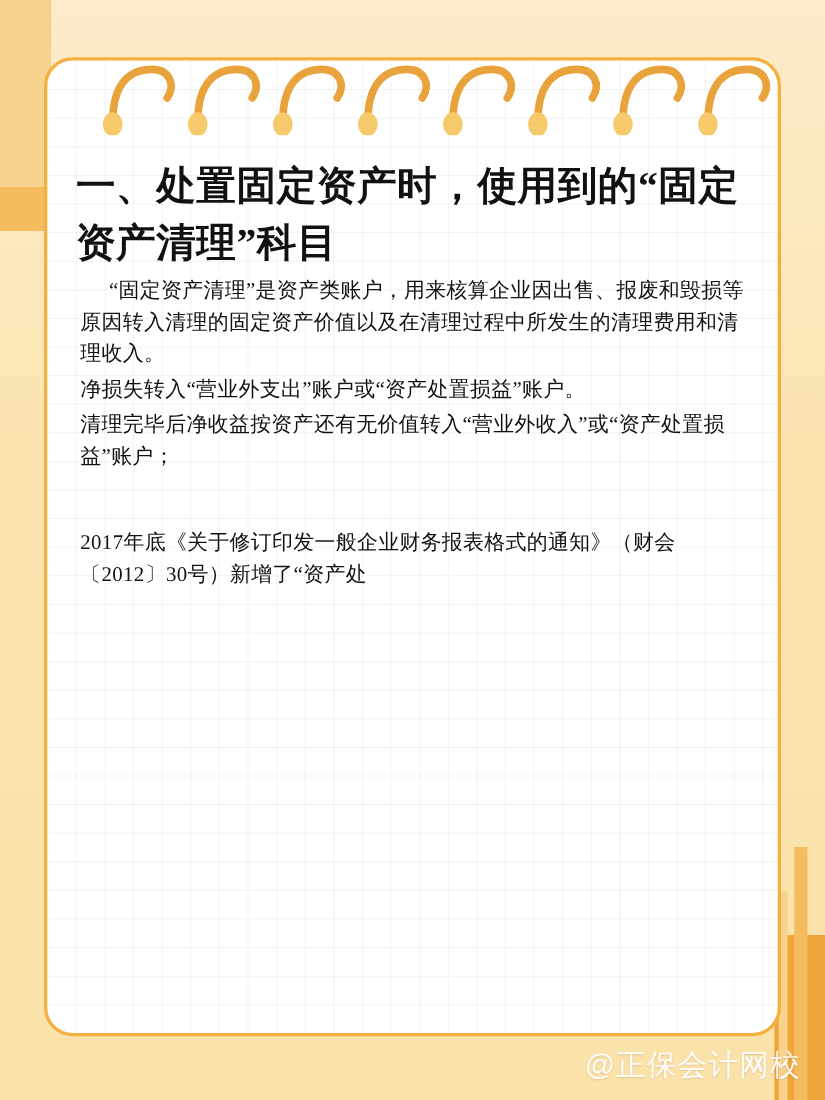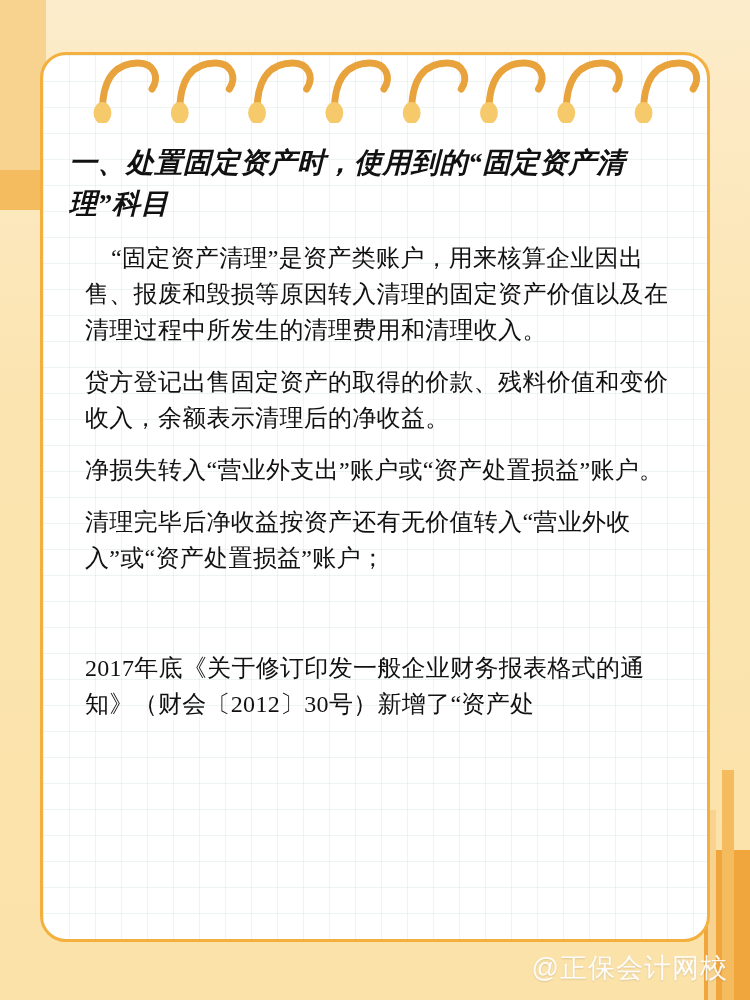--- a/index.html
+++ b/index.html
@@ -86,32 +86,31 @@
   }
   .content {
     position: absolute;
     left: 26px;
     right: 20px;
     top: 80px;
     bottom: 8px;
     overflow: hidden;
   }
   h2.heading {
-    font-size: 28px;
+    font-size: 36px;
     font-weight: bold;
     line-height: 1.45;
     margin: 8px 0 2px 0;
     color: #111111;
     letter-spacing: 0.5px;
-    font-style: italic;
   }
   p.para {
-    font-size: 24px;
+    font-size: 19px;
     line-height: 1.5;
-    margin: 16px;
+    margin: 4px;
     color: #111111;
     letter-spacing: 0.3px;
   }
   p.indent {
     text-indent: 26px;
   }
   .spacer {
     height: 42px;
   }
   .watermark {
@@ -164,21 +163,20 @@
         <ellipse cx="372" cy="80" rx="9" ry="11"></ellipse>
         <ellipse cx="450" cy="80" rx="9" ry="11"></ellipse>
         <ellipse cx="528" cy="80" rx="9" ry="11"></ellipse>
         <ellipse cx="606" cy="80" rx="9" ry="11"></ellipse>
       </g>
     </svg>
 
     <div class="content">
       <h2 class="heading">一、处置固定资产时，使用到的“固定资产清理”科目</h2>
       <p class="para indent">“固定资产清理”是资产类账户，用来核算企业因出售、报废和毁损等原因转入清理的固定资产价值以及在清理过程中所发生的清理费用和清理收入。</p>
-      <p class="para">贷方登记出售固定资产的取得的价款、残料价值和变价收入，余额表示清理后的净收益。</p>
       <p class="para">净损失转入“营业外支出”账户或“资产处置损益”账户。</p>
       <p class="para">清理完毕后净收益按资产还有无价值转入“营业外收入”或“资产处置损益”账户；</p>
       <div class="spacer"></div>
       <p class="para">2017年底《关于修订印发一般企业财务报表格式的通知》（财会〔2012〕30号）新增了“资产处</p>
     </div>
   </div>
 
   <div class="watermark">@正保会计网校</div>
 </div>
 

